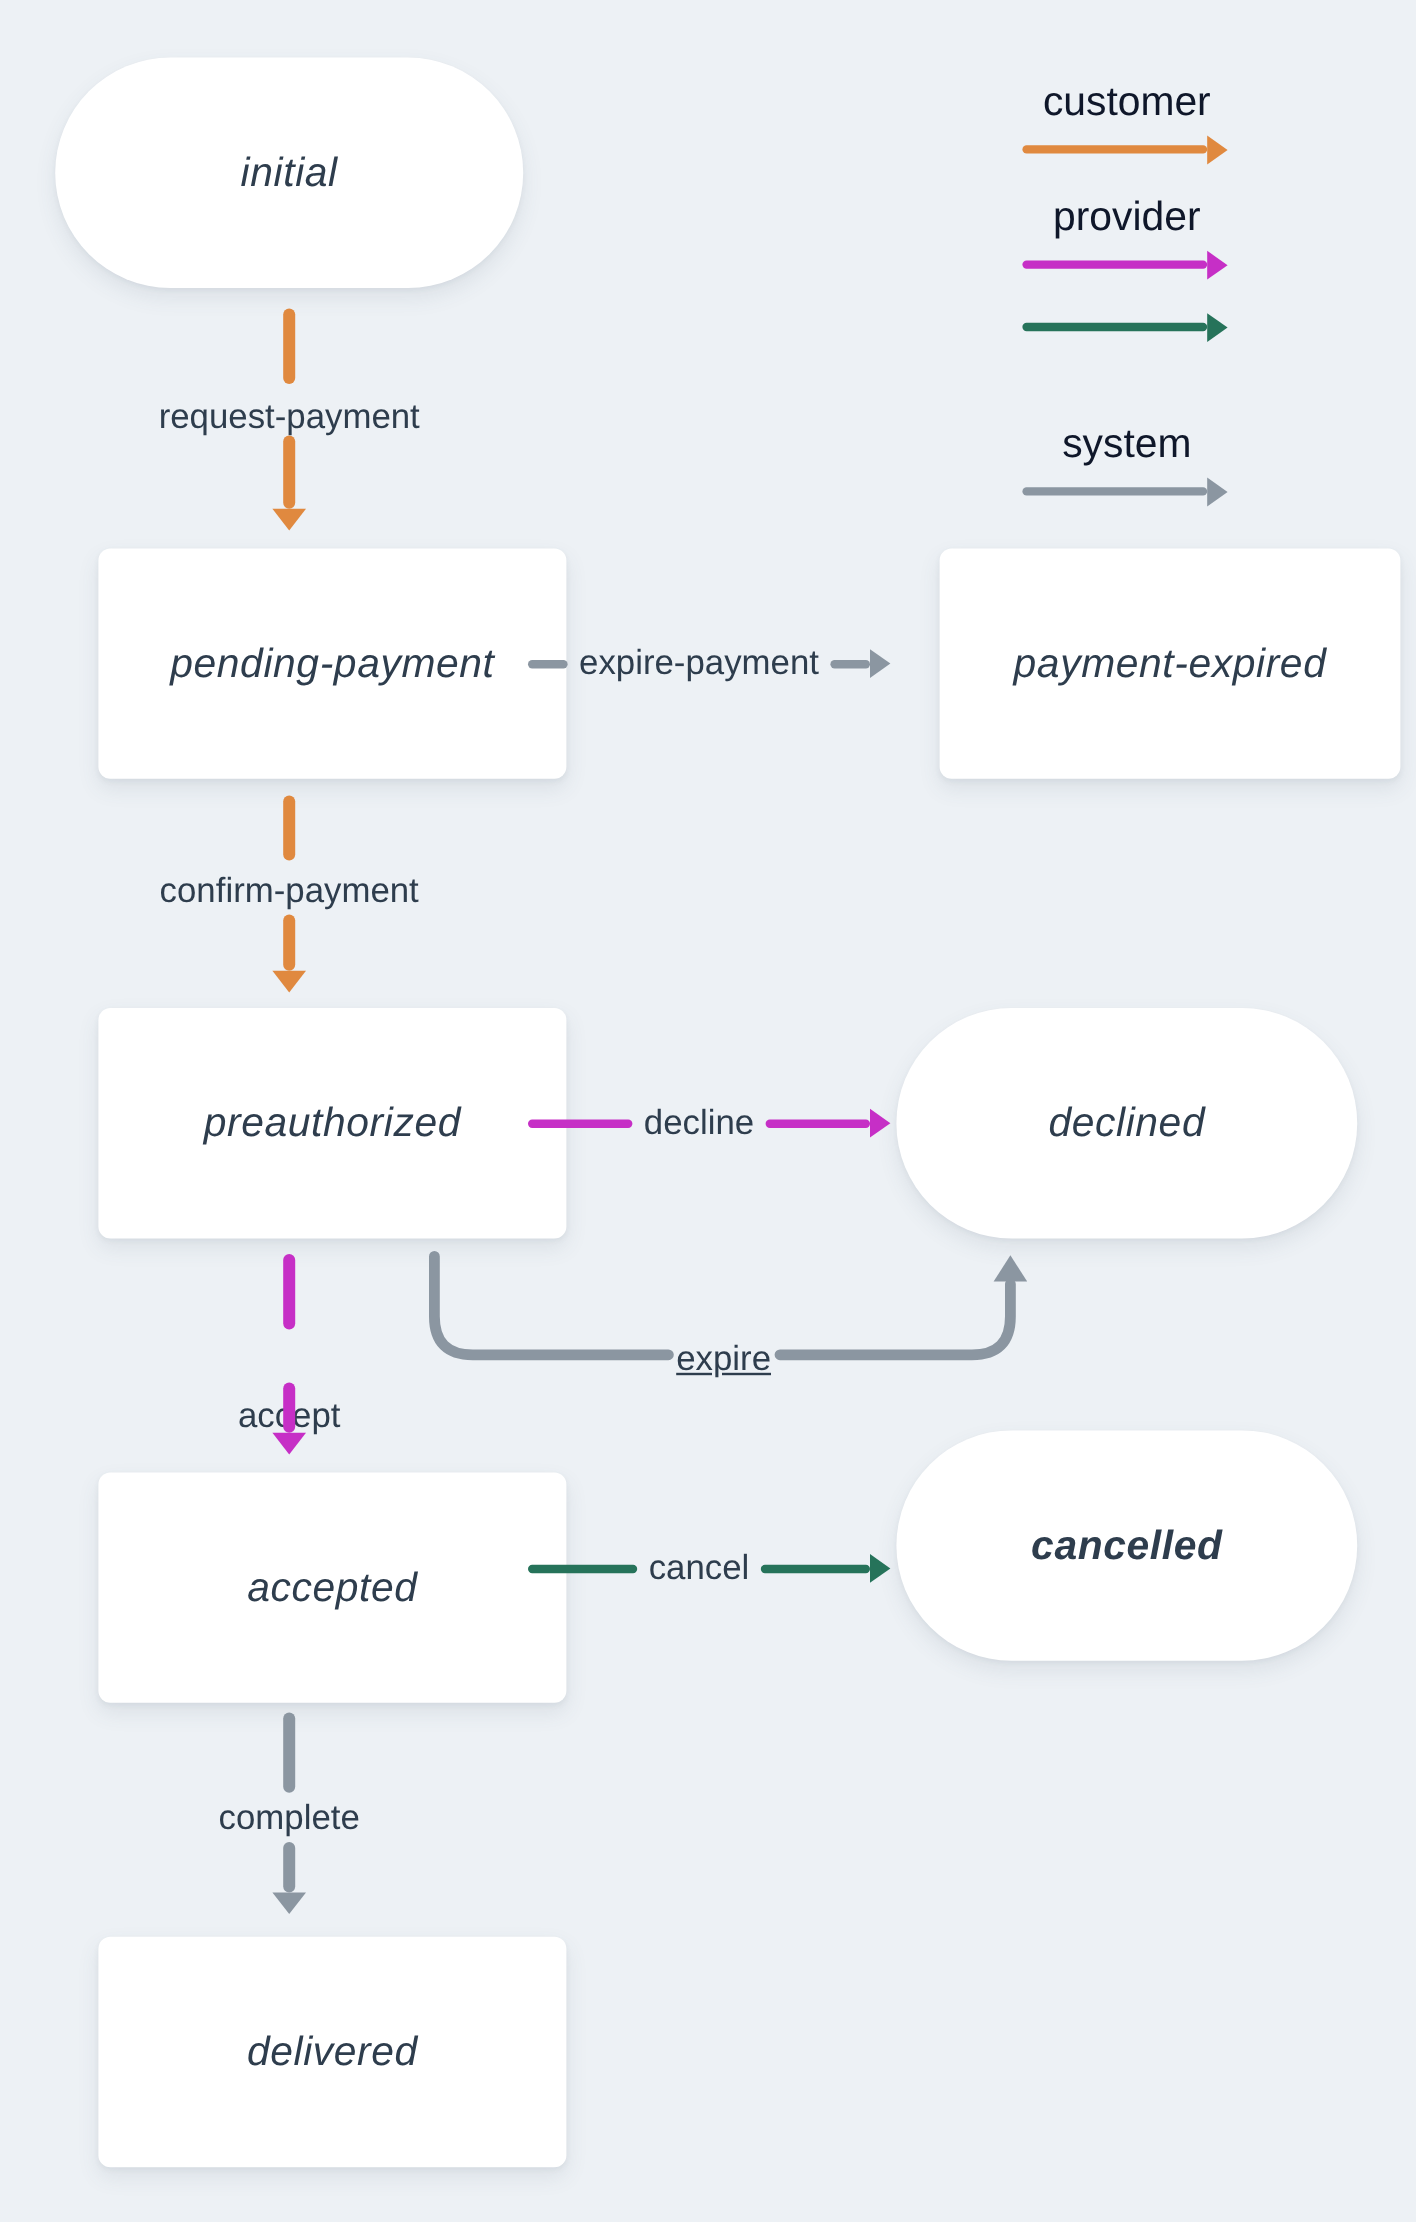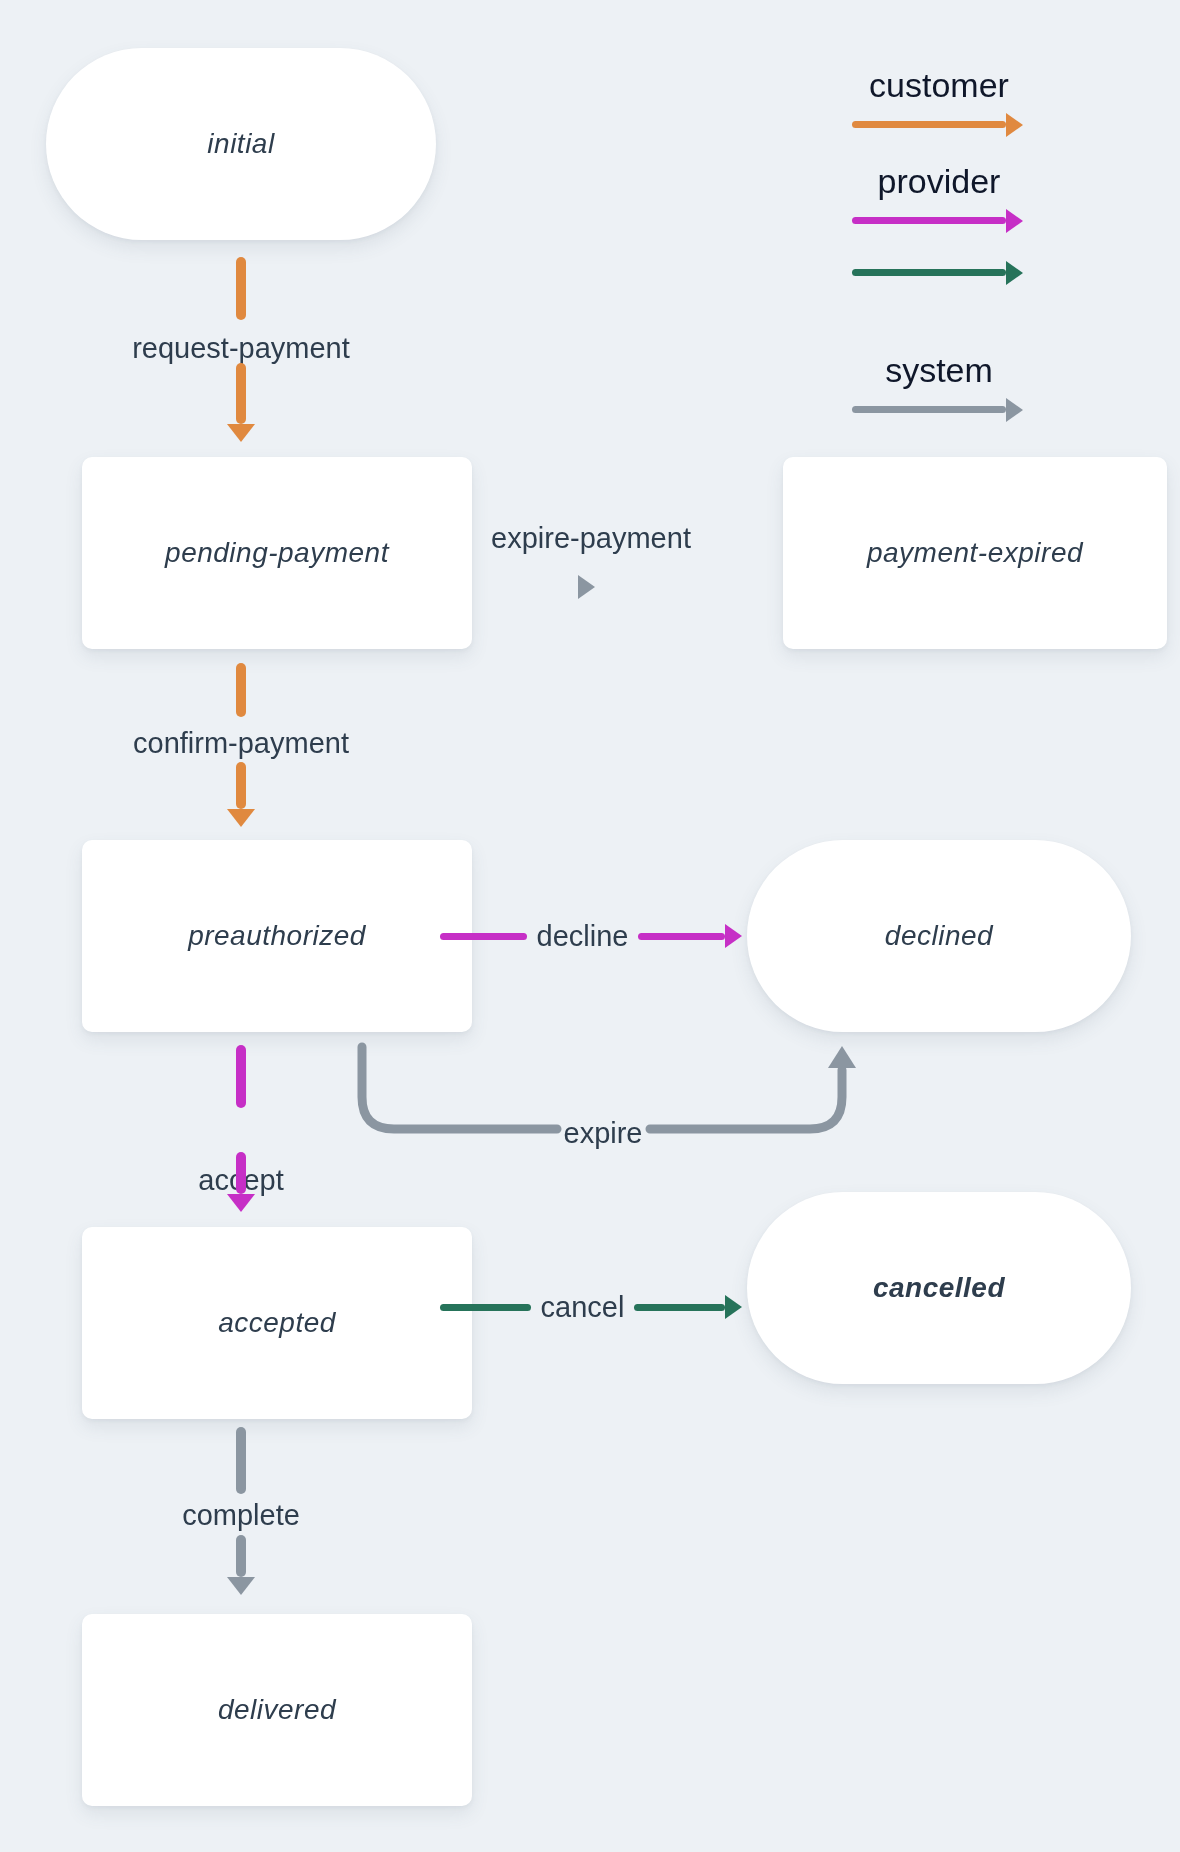--- a/index.html
+++ b/index.html
@@ -2,21 +2,21 @@
 <html><head>
 <meta charset="utf-8">
 <style>
   html,body{margin:0;padding:0;}
   body{font-family:"Liberation Sans", sans-serif;}
   .canvas{position:relative;width:1180px;height:1852px;background:#edf1f5;overflow:hidden;}
 
   
   .node{position:absolute;background:#ffffff;display:flex;align-items:center;justify-content:center;
         box-shadow:0 8px 18px rgba(70,90,110,0.10), 0 2px 4px rgba(70,90,110,0.06);}
-  .node .node-label{font-style:italic;font-size:28px;color:#2e3d4d;letter-spacing:0.5px;}
+  .node .node-label{font-style:italic;font-size:34px;color:#2e3d4d;letter-spacing:0.5px;}
   .col-left{left:46px;width:390px;height:192px;}
   .col-right{left:747px;width:384px;height:192px;}
   .rect{border-radius:10px;margin-left:36px;}
   .stadium{border-radius:96px;}
   #n-initial{top:48px;}
   #n-pending{top:457px;}
   #n-payment-expired{top:457px;}
   #n-preauthorized{top:840px;}
   #n-declined{top:840px;}
   #n-accepted{top:1227px;}
@@ -46,21 +46,21 @@
   .lg-line{position:absolute;left:33px;top:8px;width:154px;height:7px;border-radius:4px;background:#8b96a1;}
   .lg-head{position:absolute;left:187px;top:0;width:0;height:0;
            border-top:12px solid transparent;border-bottom:12px solid transparent;
            border-left:17px solid #8b96a1;}
 
   
   .curve-layer{position:absolute;left:0;top:0;pointer-events:none;}
   .curve{fill:none;stroke:#8b96a1;stroke-width:9;stroke-linecap:round;}
   .curve-head{fill:#8b96a1;}
   .expire-label{position:absolute;left:543px;top:1113px;width:120px;height:40px;line-height:40px;
-                text-align:center;font-size:29px;color:#2e3d4d;}
+                text-align:center;font-size:29px;color:#2e3d4d;text-decoration:underline;}
 </style>
 </head>
 <body>
 
 <div class="canvas">
 
   <div>
     <div class="lg-row" id="lg-0">
       <div class="lg-label">customer</div>
       <div class="lg-arrow">
@@ -136,21 +136,21 @@
     <div class="vhead" style="top: 1194px; border-top-color: rgb(198, 47, 198);"></div>
   </div>
 
   <div>
     <div class="vseg" style="top: 1427px; height: 67px; background-color: rgb(139, 150, 161);"></div>
     <div class="vlabel" style="top:1495px;">complete</div>
     <div class="vseg" style="top: 1535px; height: 42px; background-color: rgb(139, 150, 161);"></div>
     <div class="vhead" style="top: 1577px; border-top-color: rgb(139, 150, 161);"></div>
   </div>
 
-  <div class="ht" style="top:512px;flex-direction:column;">
+  <div class="ht" style="top:532px;">
     <div class="hseg" style="background-color: rgb(139, 150, 161);"></div>
     <div class="hlabel">expire-payment</div>
     <div class="hseg" style="background-color: rgb(139, 150, 161);"></div>
     <div class="hhead" style="border-left-color: rgb(139, 150, 161);"></div>
   </div>
 
   <div class="ht" style="top:915px;">
     <div class="hseg" style="background-color: rgb(198, 47, 198);"></div>
     <div class="hlabel">decline</div>
     <div class="hseg" style="background-color: rgb(198, 47, 198);"></div>

